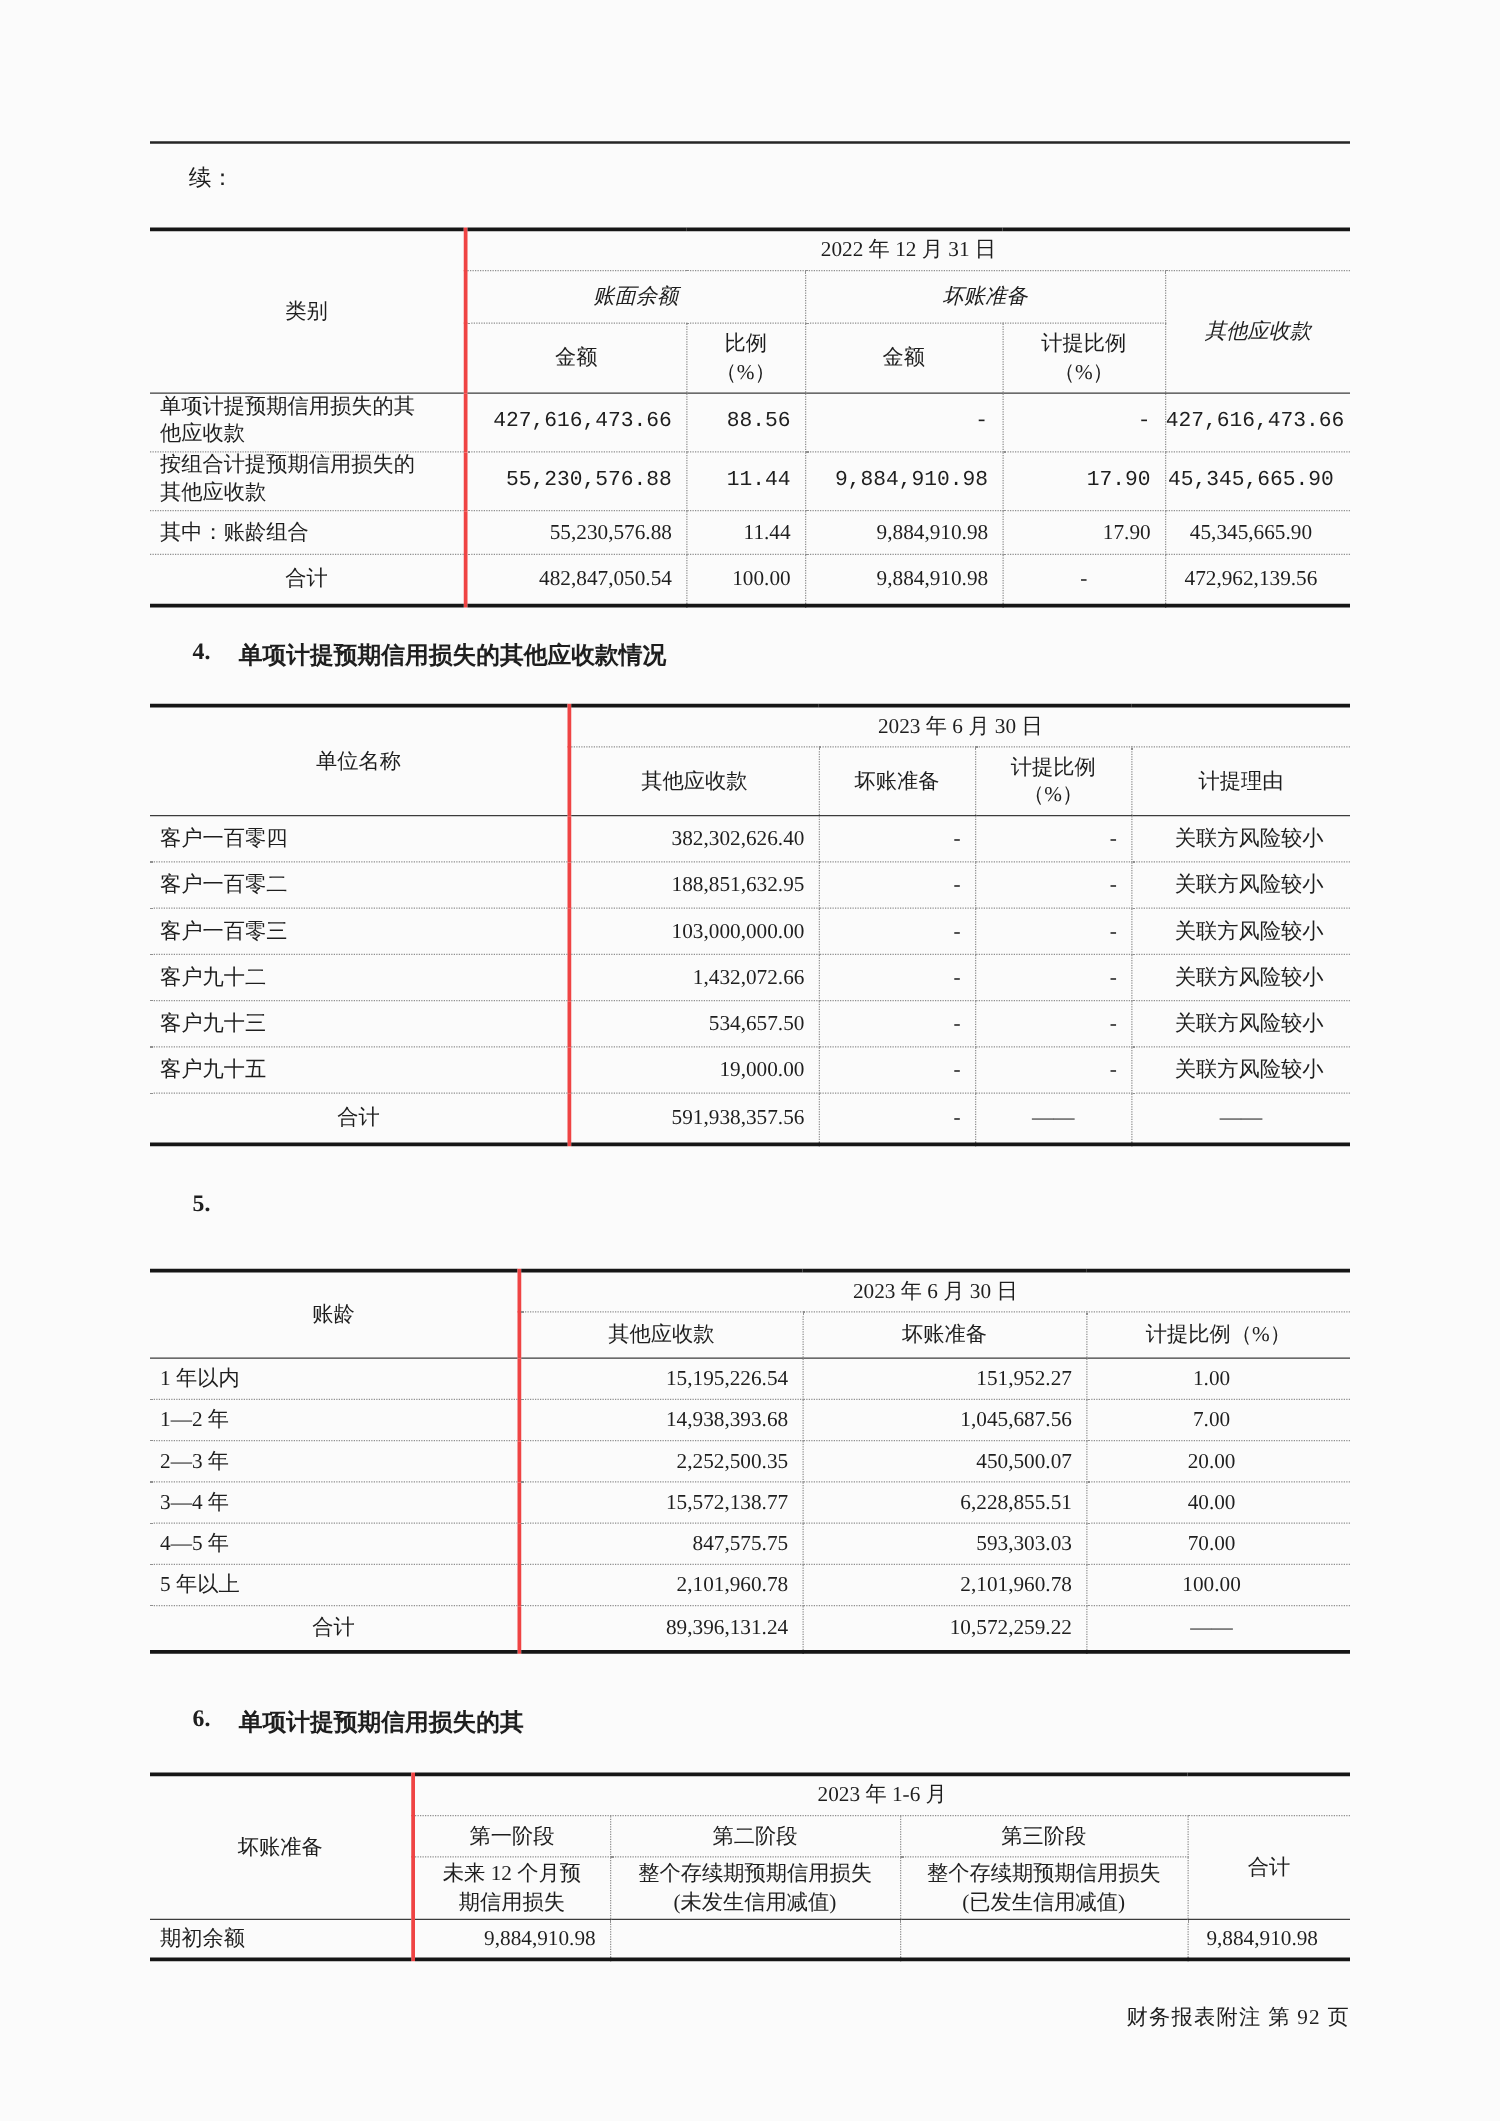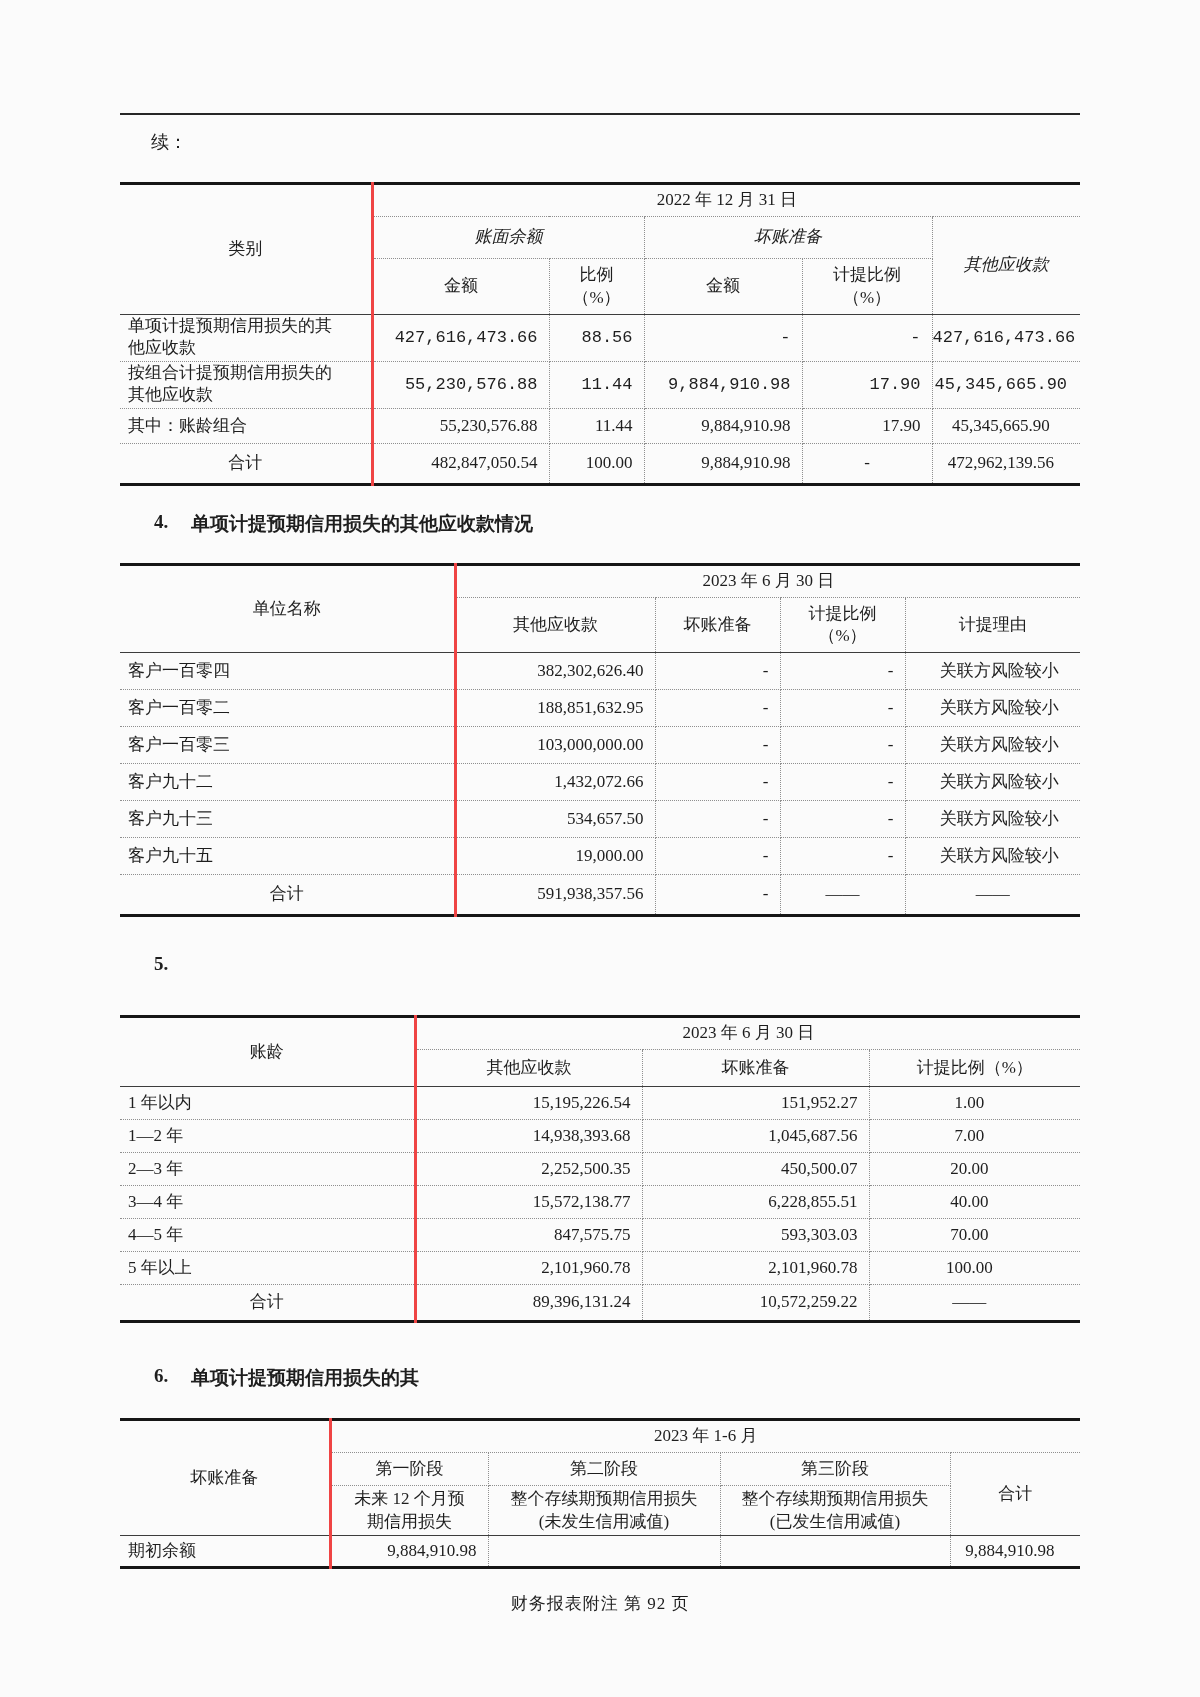--- a/index.html
+++ b/index.html
@@ -34,21 +34,21 @@
   tr.t2a{height:33px;} tr.t2b{height:55px;} tr.t2d{height:37px;} tr.t2f{height:41px;}
   tr.t3a{height:33px;} tr.t3b{height:37px;} tr.t3d{height:33px;} tr.t3f{height:37px;}
   tr.t4a{height:33px;} tr.t4b{height:33px;} tr.t4c{height:50px;} tr.t4d{height:32px;}
   
   #t1{margin-top:28px;}
   .sh{display:flex;font-weight:bold;font-size:19px;margin-left:34px;}
   .sh .n{width:37px;flex:none;}
   #h4{margin-top:25px;} #t2{margin-top:26px;}
   #h5{margin-top:36px;} #t3{margin-top:40px;}
   #h6{margin-top:42px;} #t4{margin-top:27px;}
-  .footer{text-align:center;margin-top:23px;font-size:17px;letter-spacing:1px;}
+  .footer{text-align:right;margin-top:33px;font-size:17px;letter-spacing:1px;}
 </style>
 </head>
 <body>
 
 <div class="content">
 
   <div class="toprule"></div>
 
   <div class="cont-label">续：</div>
 

